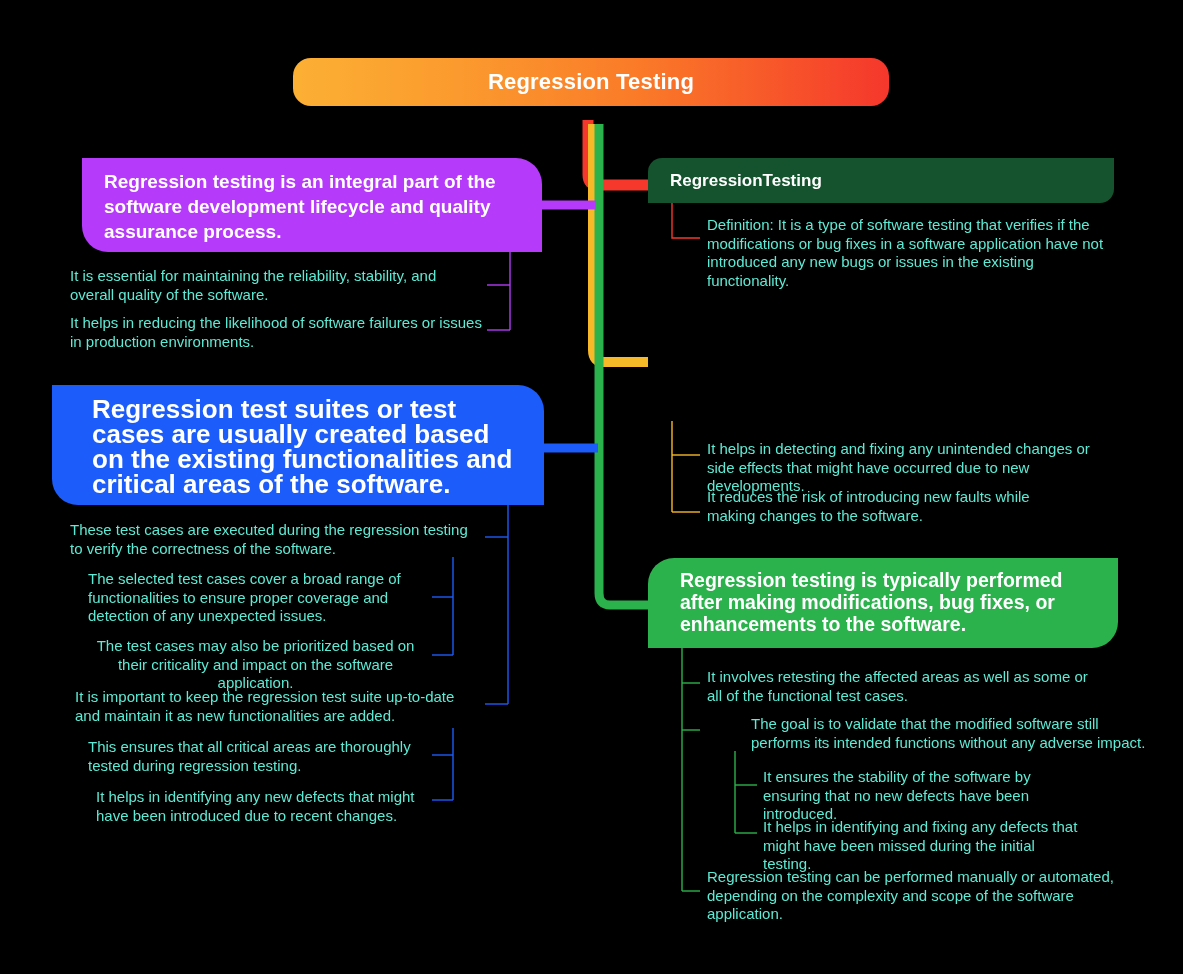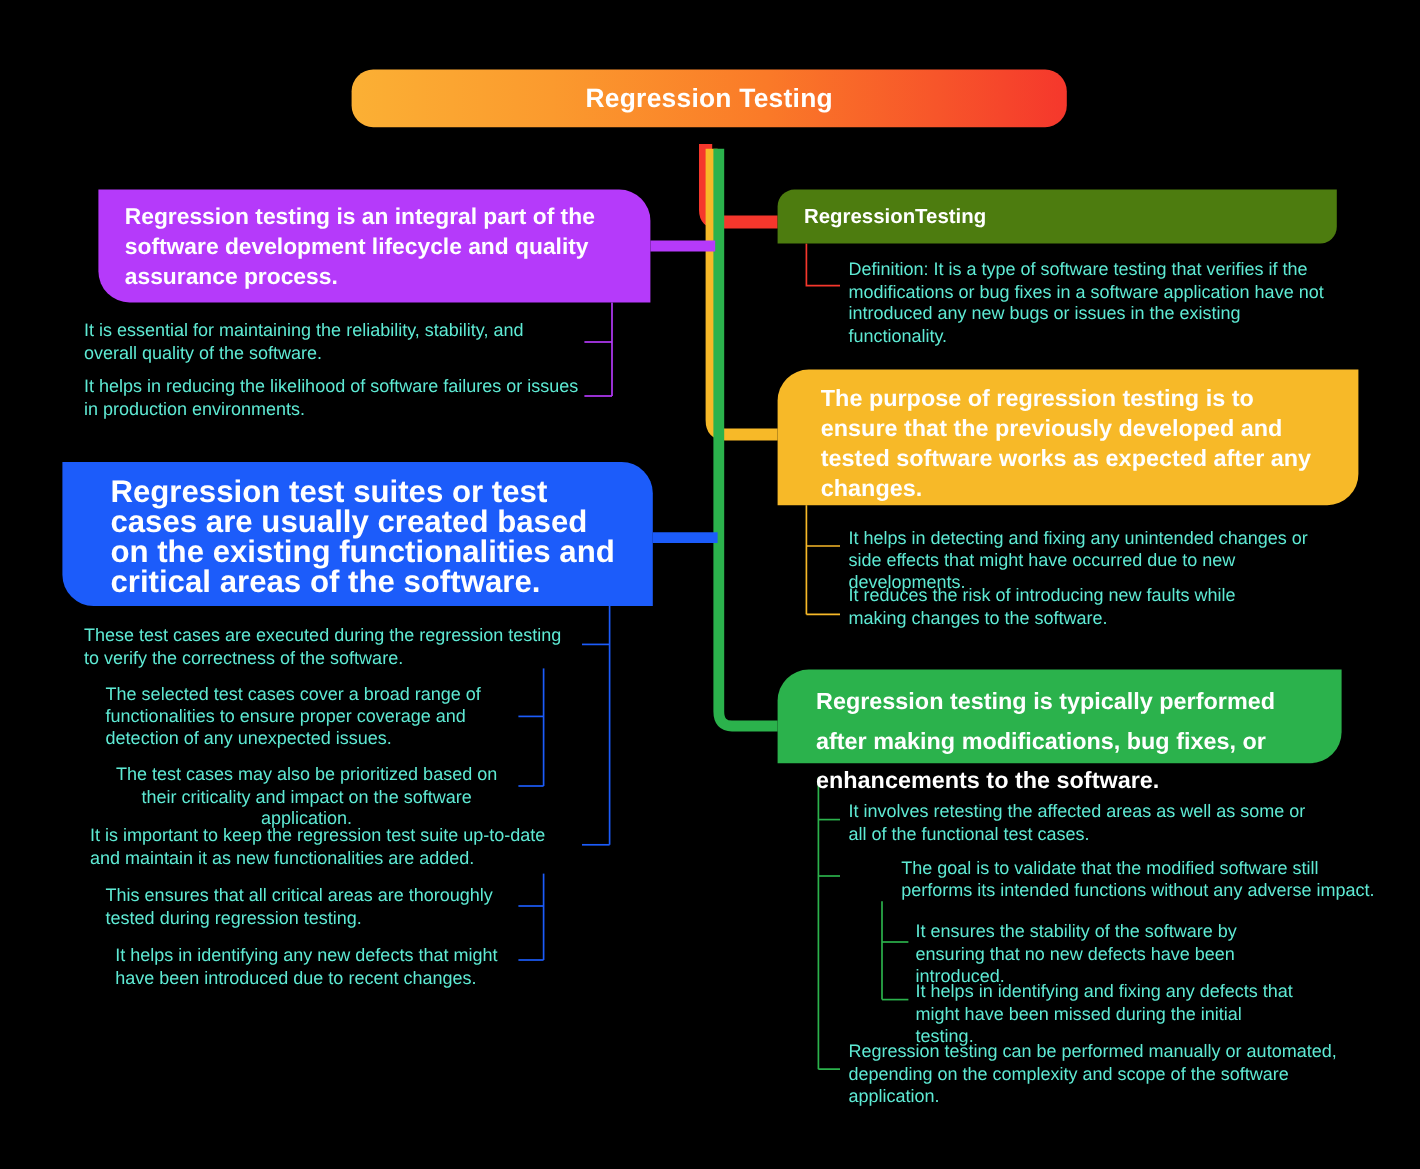--- a/index.html
+++ b/index.html
@@ -7,27 +7,27 @@
   #stage{position:relative;width:1183px;height:974px;background:#000;}
 
   .node{position:absolute;box-sizing:border-box;color:#fff;font-weight:bold;}
 
   
   #root{left:293px;top:58px;width:596px;height:48px;
         background:linear-gradient(90deg,#fbb034 0%,#fb9a2e 28%,#fa7a28 58%,#f7552a 82%,#f5372c 100%);
         border-radius:18px 18px 18px 18px;
         display:flex;align-items:center;justify-content:center;
         font-size:22px;letter-spacing:.2px;}
-  #n-red{left:648px;top:158px;width:466px;height:45px;background:#4d7c0f;
+  #n-red{left:648px;top:158px;width:466px;height:45px;background:#14532d;
          display:flex;align-items:center;font-size:17px;padding:0 6px 0 22px;
          border-radius:14px 0 14px 0;}
   #n-orange{left:648px;top:308px;width:484px;height:113px;background:#f7b928;
             font-size:19.5px;line-height:25px;border-radius:26px 0 26px 0;padding:12px 20px 10px 36px;}
-  #n-green{left:648px;top:558px;width:470px;height:78px;background:#2bb24c;
-           font-size:19.5px;line-height:33px;border-radius:26px 0 26px 0;padding:11px 20px 10px 32px;}
+  #n-green{left:648px;top:558px;width:470px;height:90px;background:#2bb24c;
+           font-size:19.5px;line-height:22px;border-radius:26px 0 26px 0;padding:11px 20px 10px 32px;}
 
   
   #n-purple{left:82px;top:158px;width:460px;height:94px;background:#b53afa;
             font-size:19px;line-height:25px;border-radius:0 26px 0 26px;padding:11px 26px 10px 22px;}
   #n-blue{left:52px;top:385px;width:492px;height:120px;background:#1c5cfa;
           font-size:26px;line-height:25px;border-radius:0 26px 0 26px;padding:12px 26px 10px 40px;}
 
   
   .sub{position:absolute;color:#5eead4;font-size:15px;line-height:18.5px;font-weight:500;}
   .sub.r{text-align:left;}
@@ -87,23 +87,20 @@
 
   <div class="node" id="root">
     <span>Regression Testing</span>
   </div>
 
   <div class="node" id="n-red">
     <span>RegressionTesting</span>
   </div>
   <div class="sub r" style="left:707px;top:216px;width:398px;">Definition: It is a type of software testing that verifies if the modifications or bug fixes in a software application have not introduced any new bugs or issues in the existing functionality.</div>
 
-  <div class="node" id="n-orange">
-    <span>The purpose of regression testing is to ensure that the previously developed and tested software works as expected after any changes.</span>
-  </div>
   <div class="sub r" style="left:707px;top:440px;width:408px;">It helps in detecting and fixing any unintended changes or side effects that might have occurred due to new developments.</div>
   <div class="sub r" style="left:707px;top:488px;width:368px;">It reduces the risk of introducing new faults while making changes to the software.</div>
 
   <div class="node" id="n-green">
     <span>Regression testing is typically performed after making modifications, bug fixes, or enhancements to the software.</span>
   </div>
   <div class="sub r" style="left:707px;top:668px;width:392px;">It involves retesting the affected areas as well as some or all of the functional test cases.</div>
   <div class="sub r" style="left:707px;top:715px;width:408px;margin-left:44px;">The goal is to validate that the modified software still performs its intended functions without any adverse impact.</div>
   <div class="sub r" style="left:763px;top:768px;width:320px;">It ensures the stability of the software by ensuring that no new defects have been introduced.</div>
   <div class="sub r" style="left:763px;top:818px;width:320px;">It helps in identifying and fixing any defects that might have been missed during the initial testing.</div>

